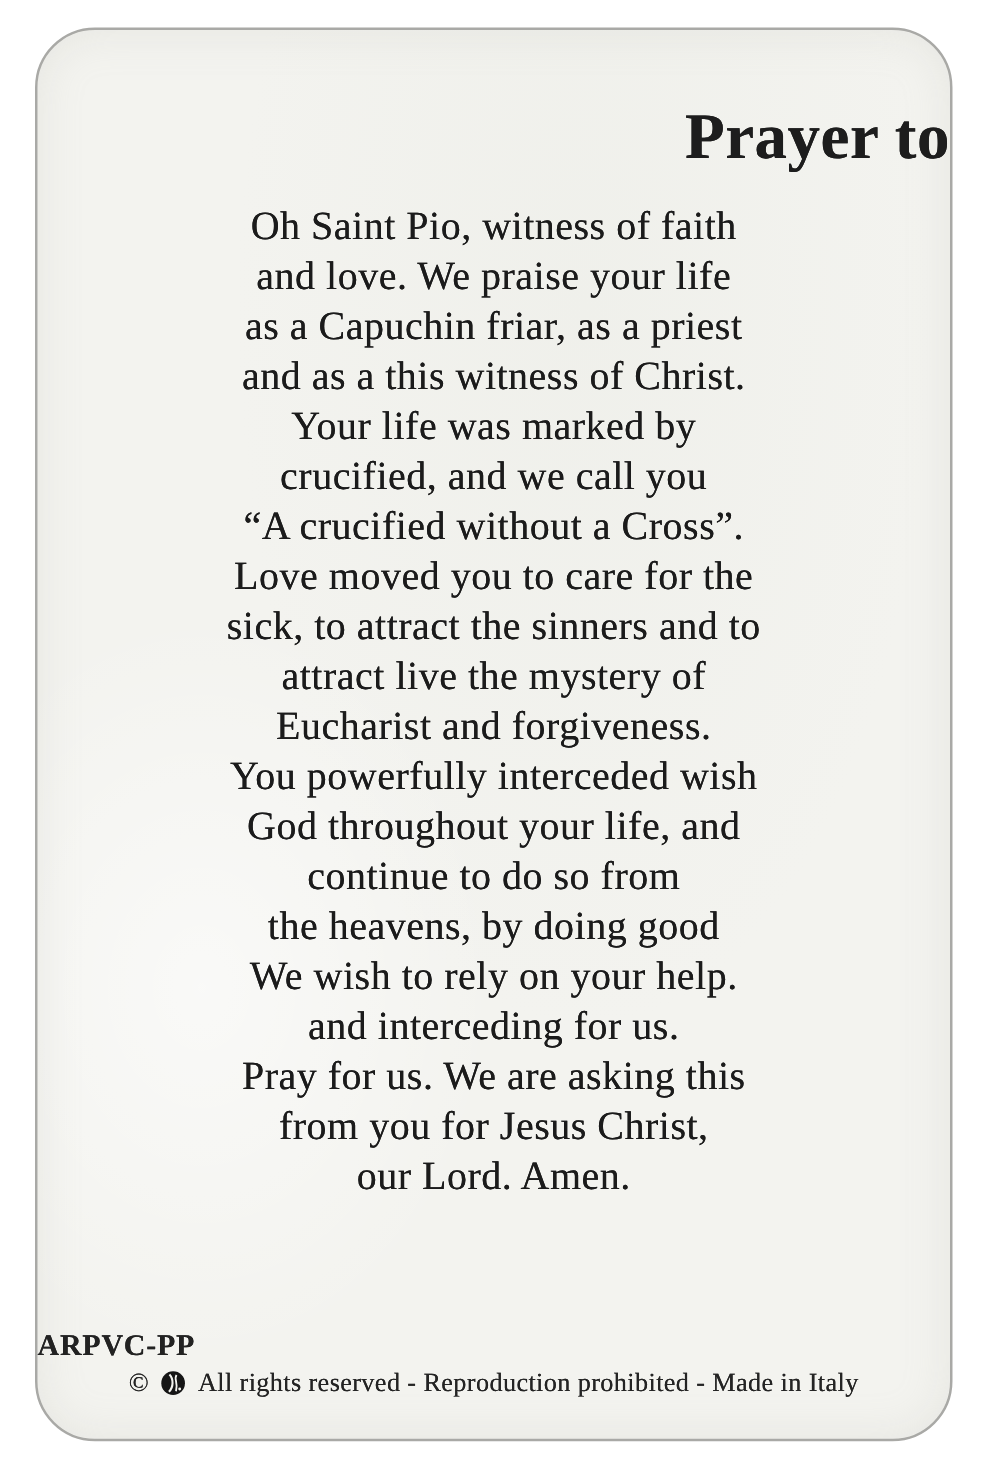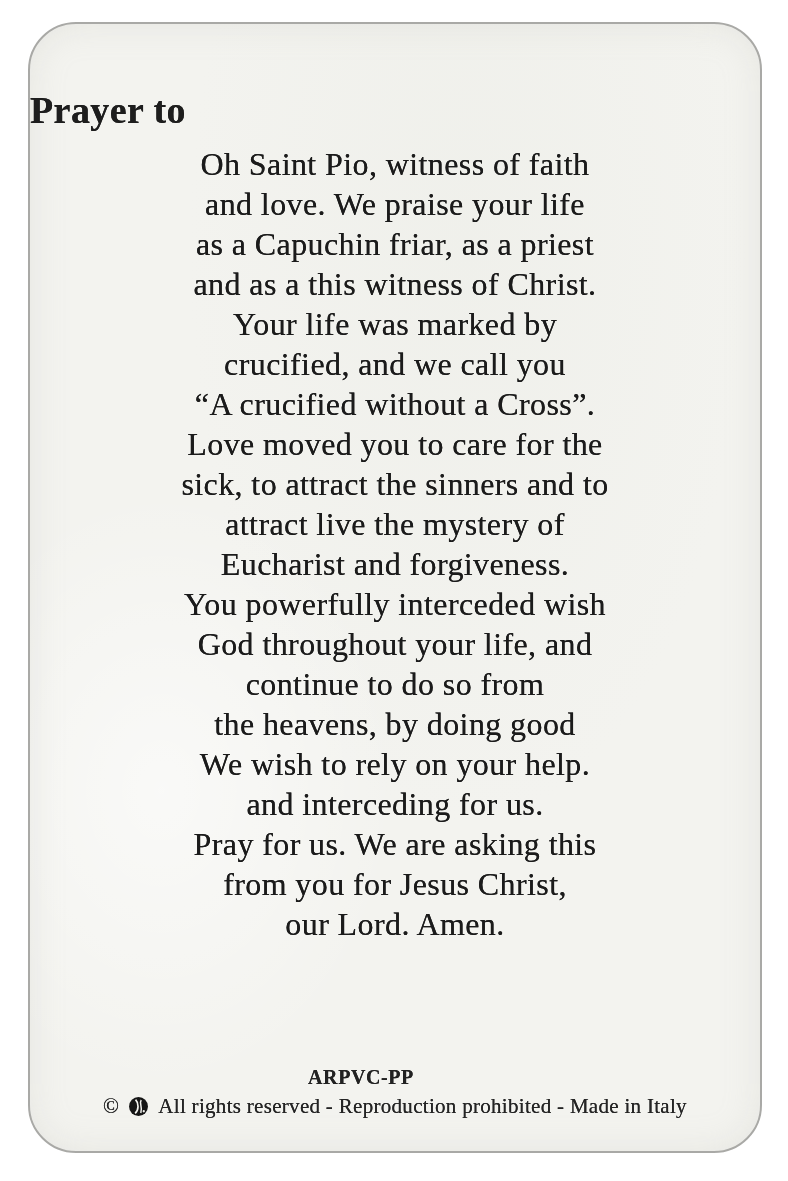--- a/index.html
+++ b/index.html
@@ -29,48 +29,48 @@
       radial-gradient(ellipse at 60% 20%, rgba(236,237,231,0.5) 0%, rgba(236,237,231,0) 45%),
       #f3f3ef;
     border: 2px solid #a9a9a6;
     border-radius: 48px;
     box-shadow: inset 0 0 34px rgba(190,190,182,0.25);
     font-family: "Liberation Serif", "DejaVu Serif", serif;
     color: #1b1b1b;
   }
   .title {
     margin-top: 62px;
-    text-align: left;
-    font-size: 38px;
+    text-align: right;
+    font-size: 52px;
     line-height: 48px;
     font-weight: 700;
     letter-spacing: 0.4px;
     color: #1d1d1d;
     text-shadow: 0 0 0.5px #222;
   }
   .prayer {
-    margin-top: 10px;
+    margin-top: 26px;
     text-align: center;
     font-size: 32px;
     line-height: 40px;
     font-weight: 400;
     letter-spacing: 0.4px;
     text-shadow: 0 0 0.5px #222;
   }
   .prayer-line { white-space: nowrap; }
   .footer {
     position: absolute;
     left: 0;
     right: 0;
     bottom: 32px;
   }
   .code {
-    text-align: center;
+    text-align: left;
     padding-right: 68px;
-    font-size: 20px;
+    font-size: 24px;
     line-height: 28px;
     font-weight: 700;
     letter-spacing: 0.6px;
     color: #222;
     text-shadow: 0 0 0.5px #333;
   }
   .copyright {
     margin-top: 2px;
     display: flex;
     justify-content: center;

